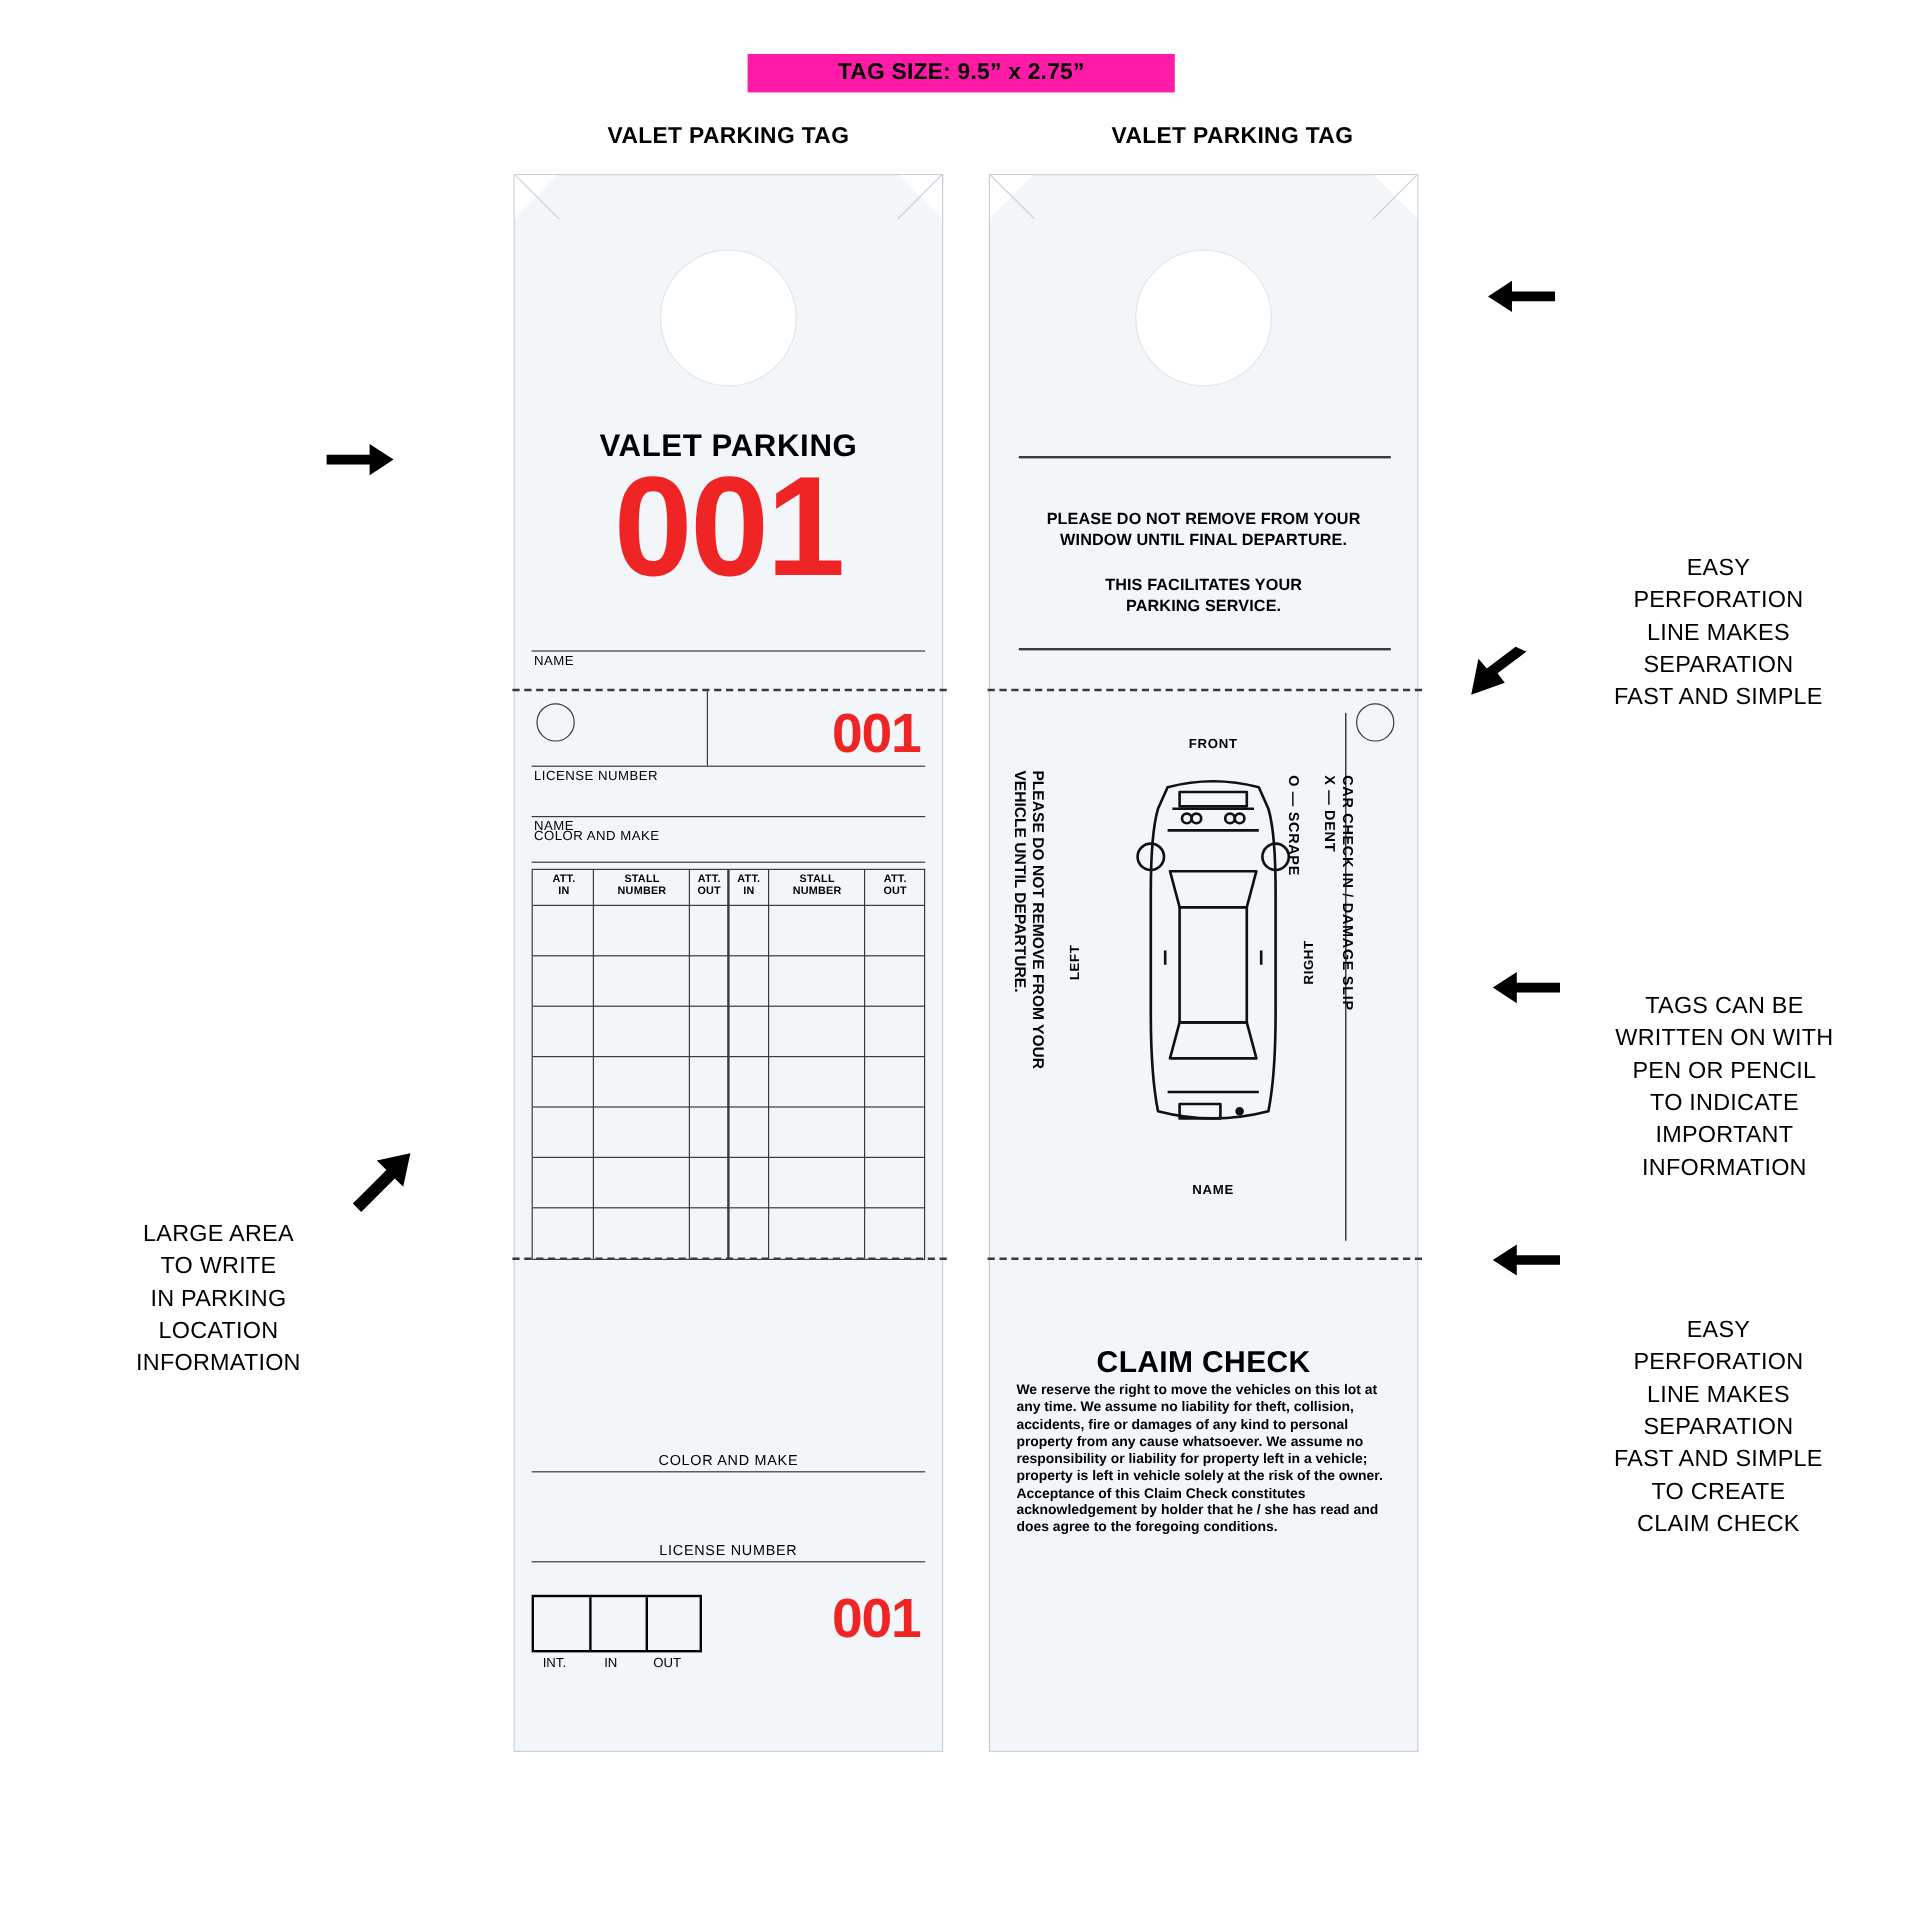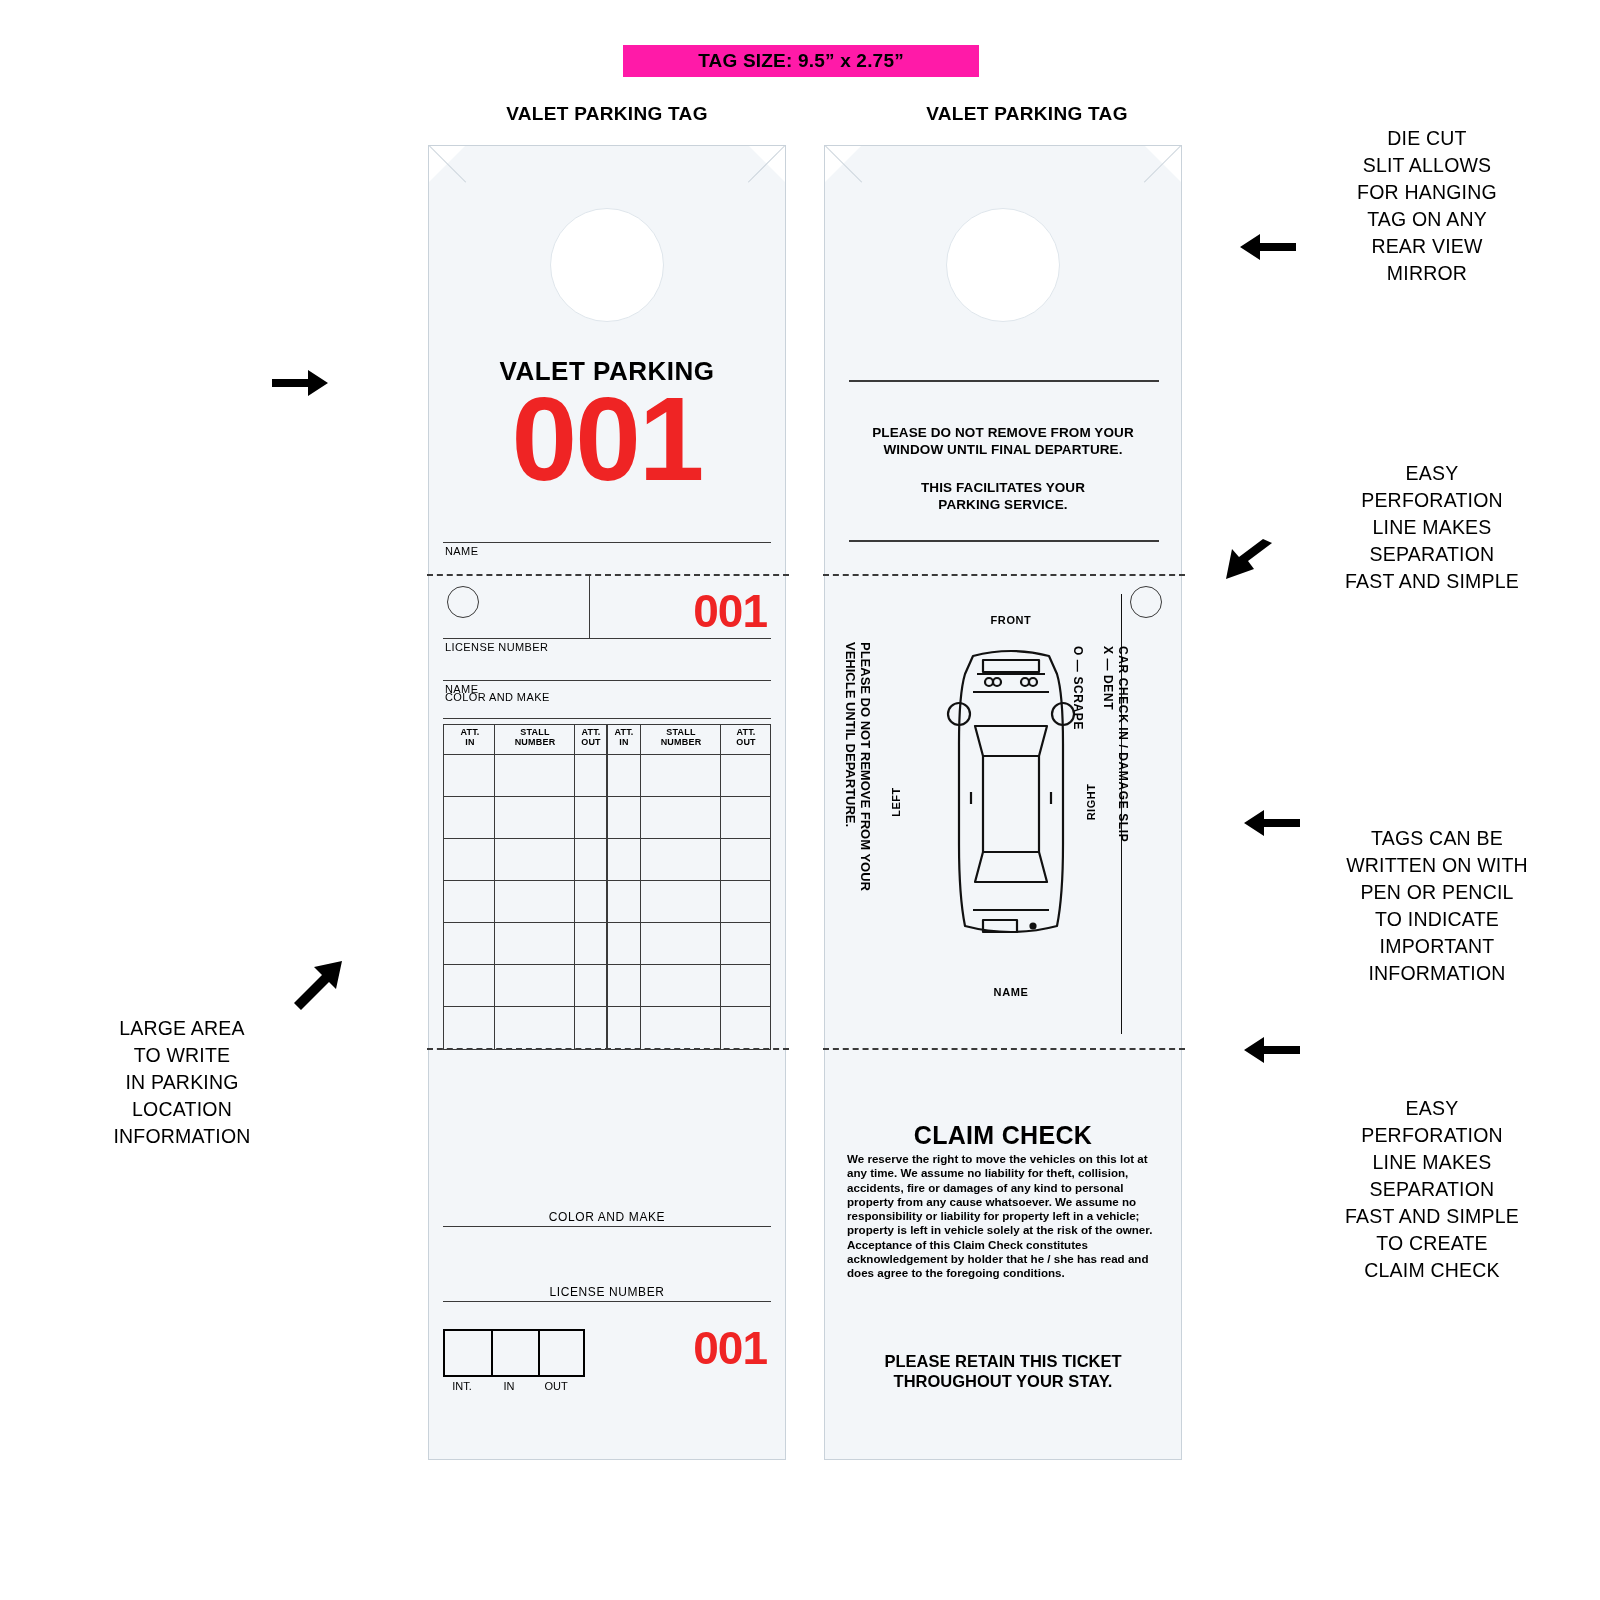--- a/index.html
+++ b/index.html
@@ -475,49 +475,39 @@
     <div id="left-lbl" style="left:56px; top:650px;">LEFT</div>
     <div id="right-lbl" style="left:248px; top:650px;">RIGHT</div>
 
     <div class="vline" style="left:296px; top:448px; height:440px; background:#111;"></div>
     <div id="car-check-vert" class="vert-text">CAR CHECK IN / DAMAGE SLIP<br>X — DENT<br><br>O — SCRAPE</div>
 
     <div class="perf" style="left:-2px; top:902px; width:362px;"></div>
 
     <div id="claim-title">CLAIM CHECK</div>
     <div id="claim-body">We reserve the right to move the vehicles on this lot at any time. We assume no liability for theft, collision, accidents, fire or damages of any kind to personal property from any cause whatsoever. We assume no responsibility or liability for property left in a vehicle; property is left in vehicle solely at the risk of the owner. Acceptance of this Claim Check constitutes acknowledgement by holder that he / she has read and does agree to the foregoing conditions.</div>
-    <div id="claim-retain">
-      <span>PLEASE RETAIN THIS TICKET</span><br>
-      <span>THROUGHOUT YOUR STAY.</span>
-    </div>
   </div>
 
   <div class="arrow" style="left:260px; top:368px;">
     <svg width="56" height="30" viewBox="0 0 56 30">
         <path d="M0 11 L36 11 L36 2 L56 15 L36 28 L36 19 L0 19 Z" fill="#000"></path>
       </svg>
   </div>
 
   <div class="callout left" style="left:60px; top:1015px; width:220px; white-space:pre-line;">LARGE AREA
 TO WRITE
 IN PARKING
 LOCATION
 INFORMATION</div>
   <div class="arrow" style="left:278px; top:955px;">
     <svg width="56" height="56" viewBox="0 0 56 56">
         <path d="M4 48 L32 20 L24 12 L52 6 L46 34 L39 27 L11 55 Z" fill="#000"></path>
       </svg>
   </div>
 
-  <div class="callout right" style="left:1290px; top:125px; width:250px; white-space:pre-line;">DIE CUT
-SLIT ALLOWS
-FOR HANGING
-TAG ON ANY
-REAR VIEW
-MIRROR</div>
   <div class="arrow" style="left:1228px; top:232px;">
     <svg width="56" height="30" viewBox="0 0 56 30">
         <path d="M56 11 L20 11 L20 2 L0 15 L20 28 L20 19 L56 19 Z" fill="#000"></path>
       </svg>
   </div>
 
   <div class="callout right" style="left:1290px; top:460px; width:260px; white-space:pre-line;">EASY
 PERFORATION
 LINE MAKES
 SEPARATION

